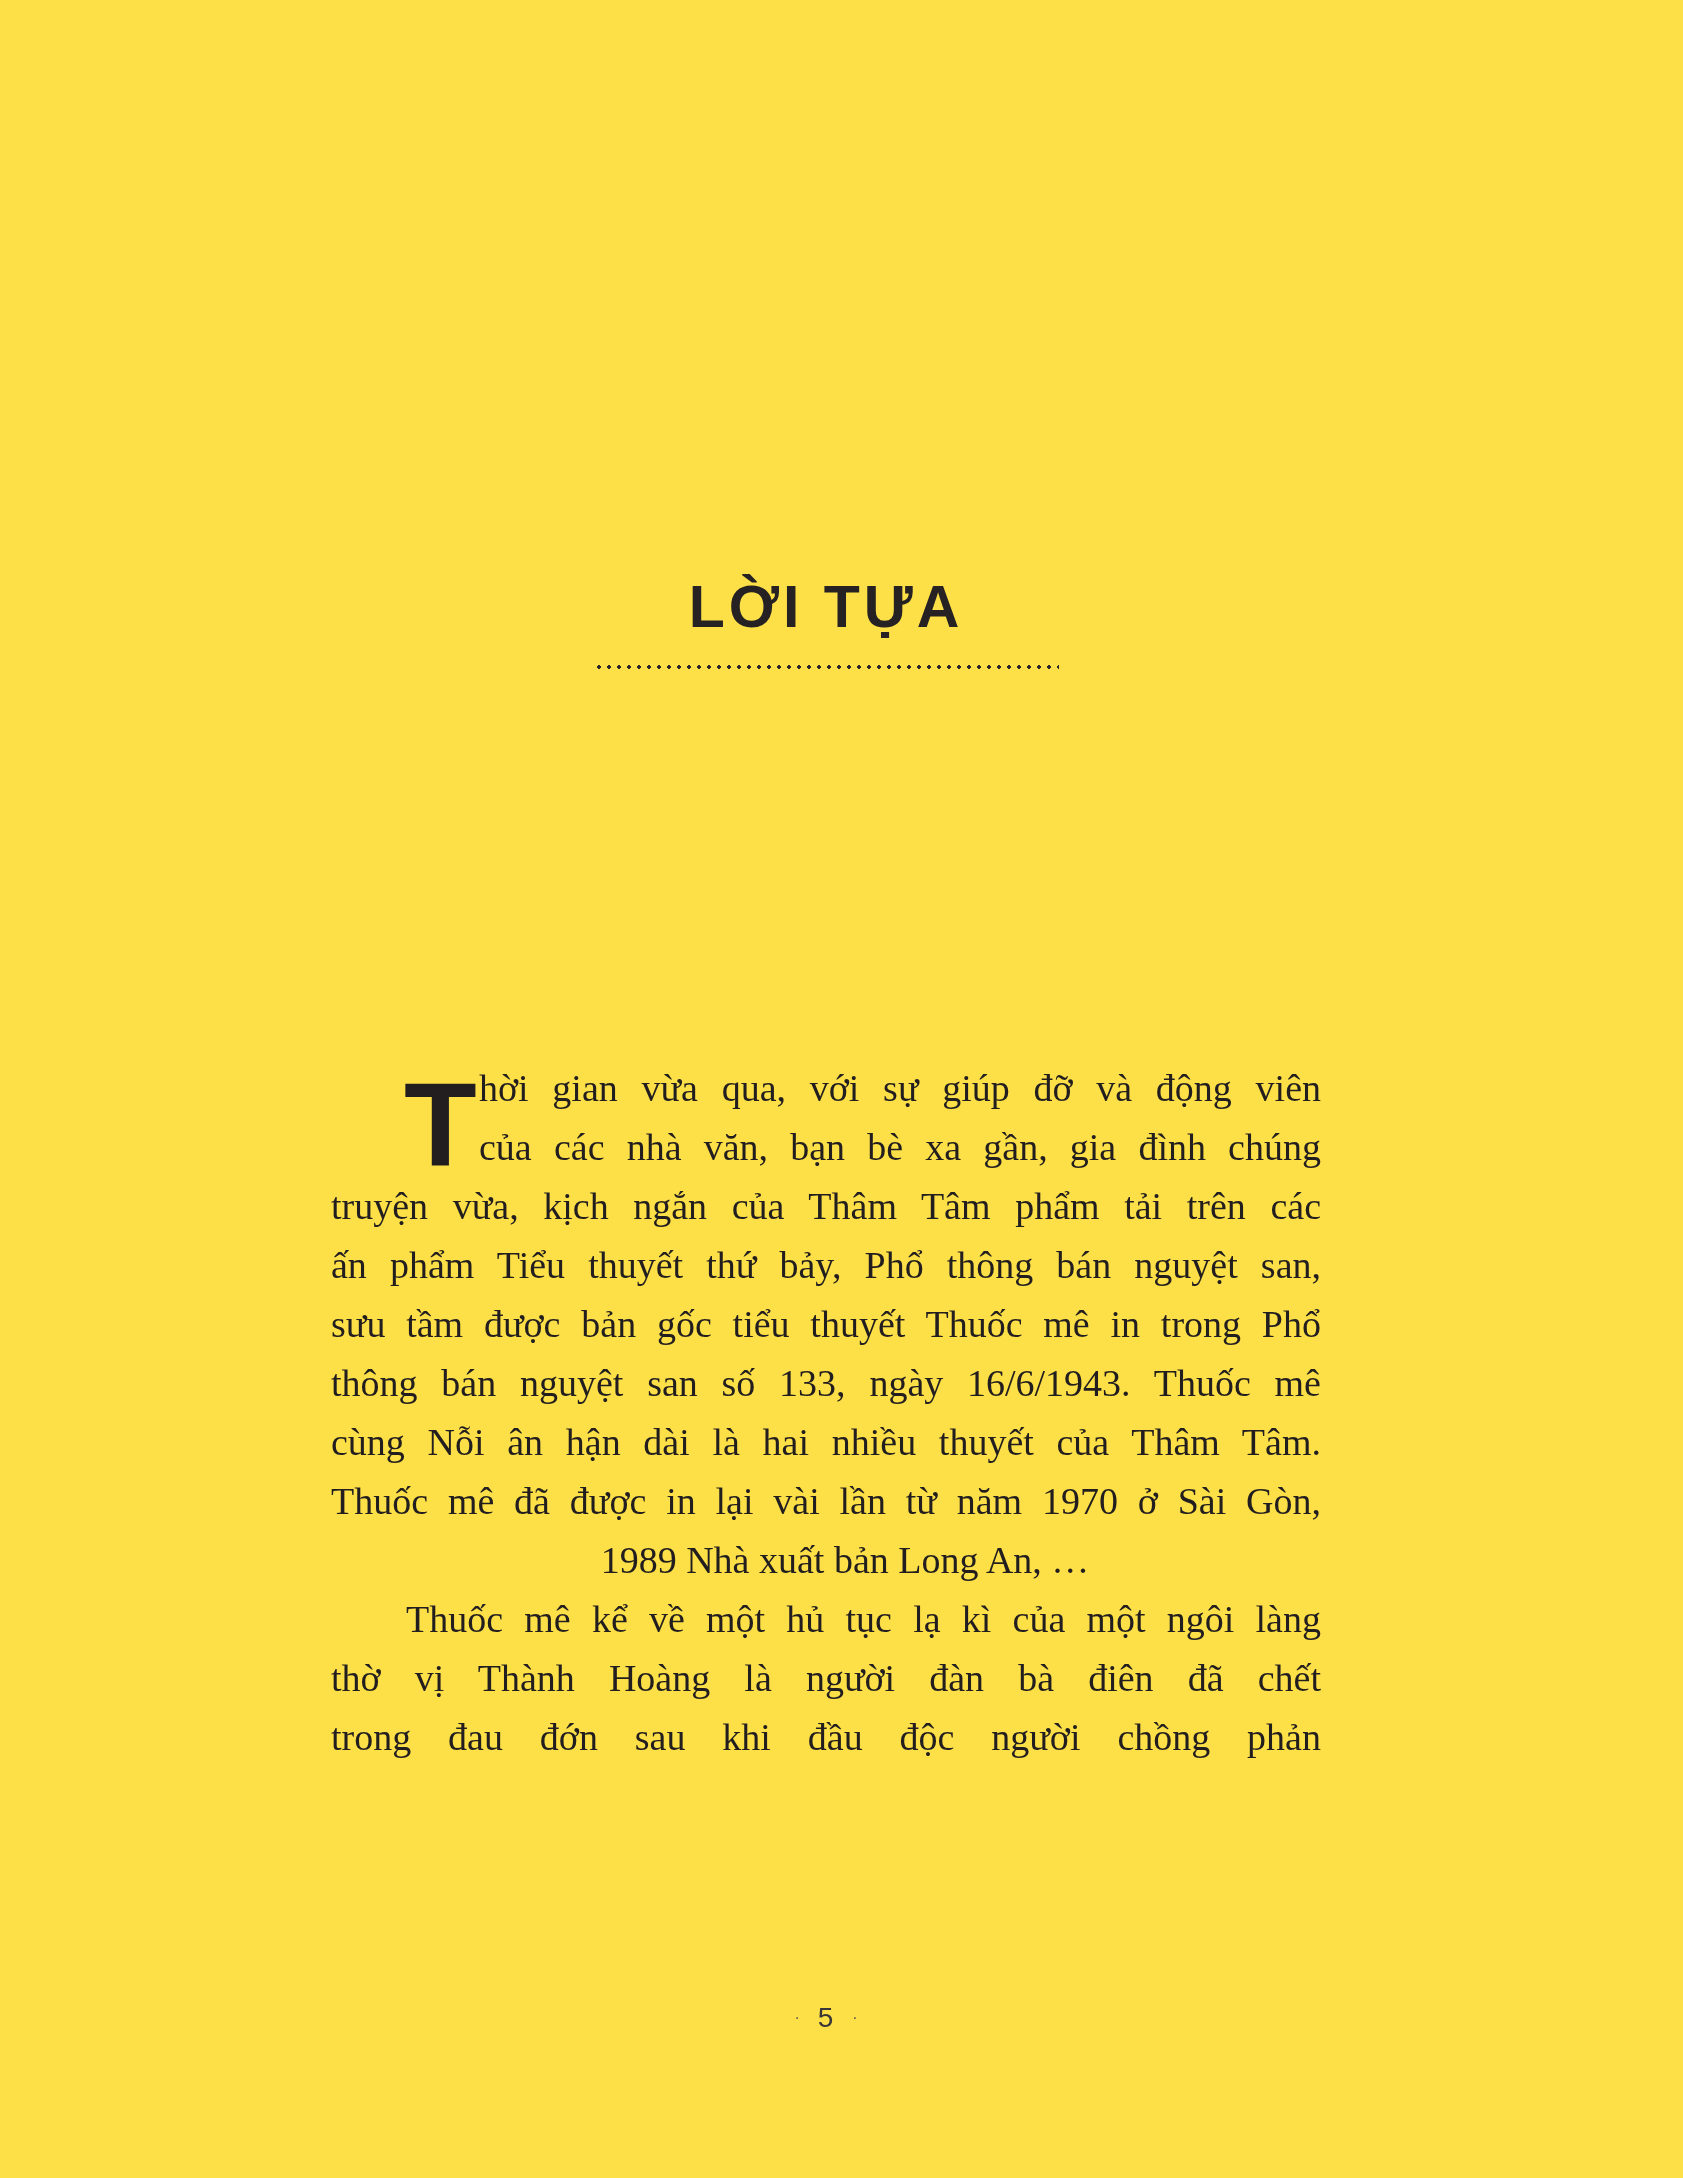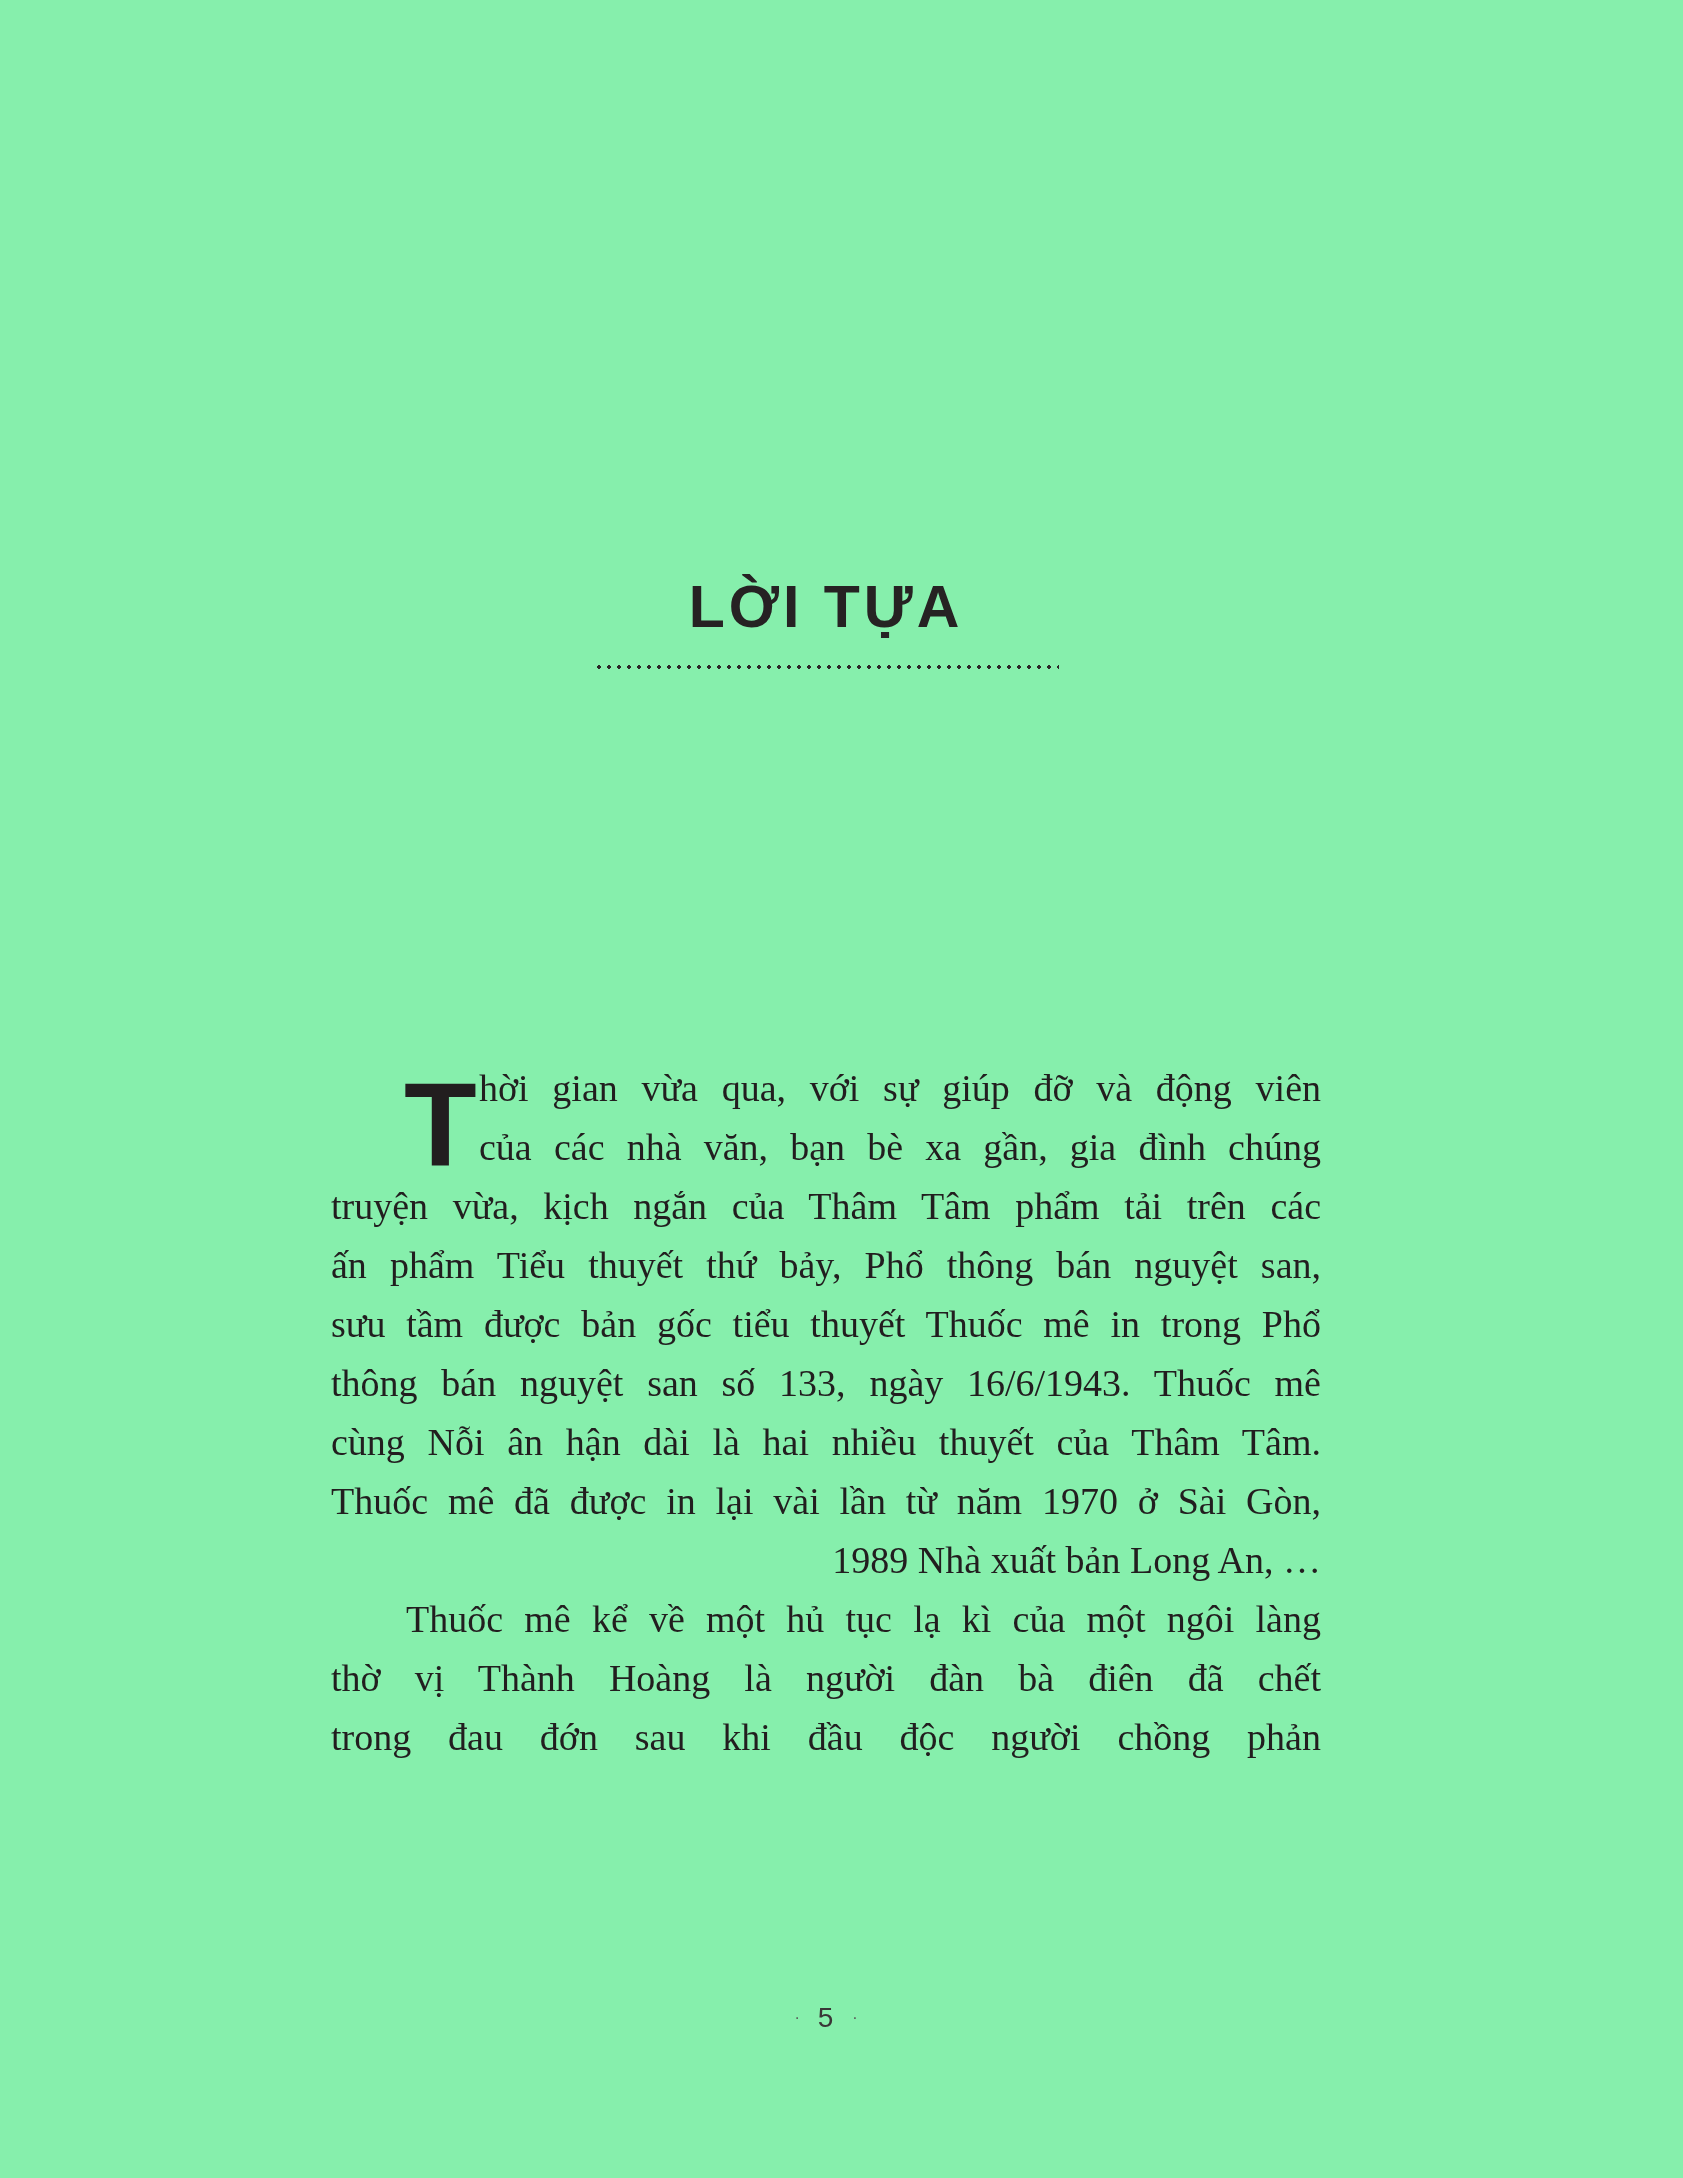--- a/index.html
+++ b/index.html
@@ -1,21 +1,21 @@
 <!DOCTYPE html>
 <html><head>
 <meta charset="utf-8">
 <style>
   html,body{margin:0;padding:0;}
   body{
     width:1683px;height:2178px;background:#ffffff;position:relative;
     font-family:"Liberation Serif","DejaVu Serif",serif;
     -webkit-font-smoothing:antialiased;
   }
-  .page{position:absolute;inset:0;background:#86efac;color:#221e1f;overflow:hidden;}
+  .page{position:absolute;inset:0;background:#fde047;color:#221e1f;overflow:hidden;}
 
   .title{
     position:absolute;left:331px;width:990px;top:578px;margin:0;
     text-align:center;
     font-family:"Liberation Sans","DejaVu Sans",sans-serif;
     font-weight:bold;font-size:59px;line-height:1;letter-spacing:4px;
     color:#262223;
   }
   .divider{
     position:absolute;left:594px;top:664px;width:465px;height:6px;
@@ -23,21 +23,21 @@
     background-size:10px 6px;background-repeat:repeat-x;
   }
 
   .body-col{
     position:absolute;left:331px;top:1059px;width:990px;
     font-size:38px;line-height:59px;color:#221e1f;
   }
   .paragraph{position:relative;}
   .paragraph.p2{}
   .line{text-align:justify;text-align-last:justify;white-space:normal;}
-  .line.nj{text-align:right;text-align-last:auto;margin-left:38px;}
+  .line.nj{text-align:center;text-align-last:auto;margin-left:38px;}
   .line.dc{padding-left:148px;font-family:Liberation Serif, serif;}
   .line.ind{padding-left:75px;}
   .it{}
   .dropcap{
     position:absolute;left:73px;top:6px;
     font-family:"Liberation Sans","DejaVu Sans",sans-serif;
     font-weight:bold;font-size:119px;line-height:1;color:#221e1f;
   }
 
   .pagenum{

